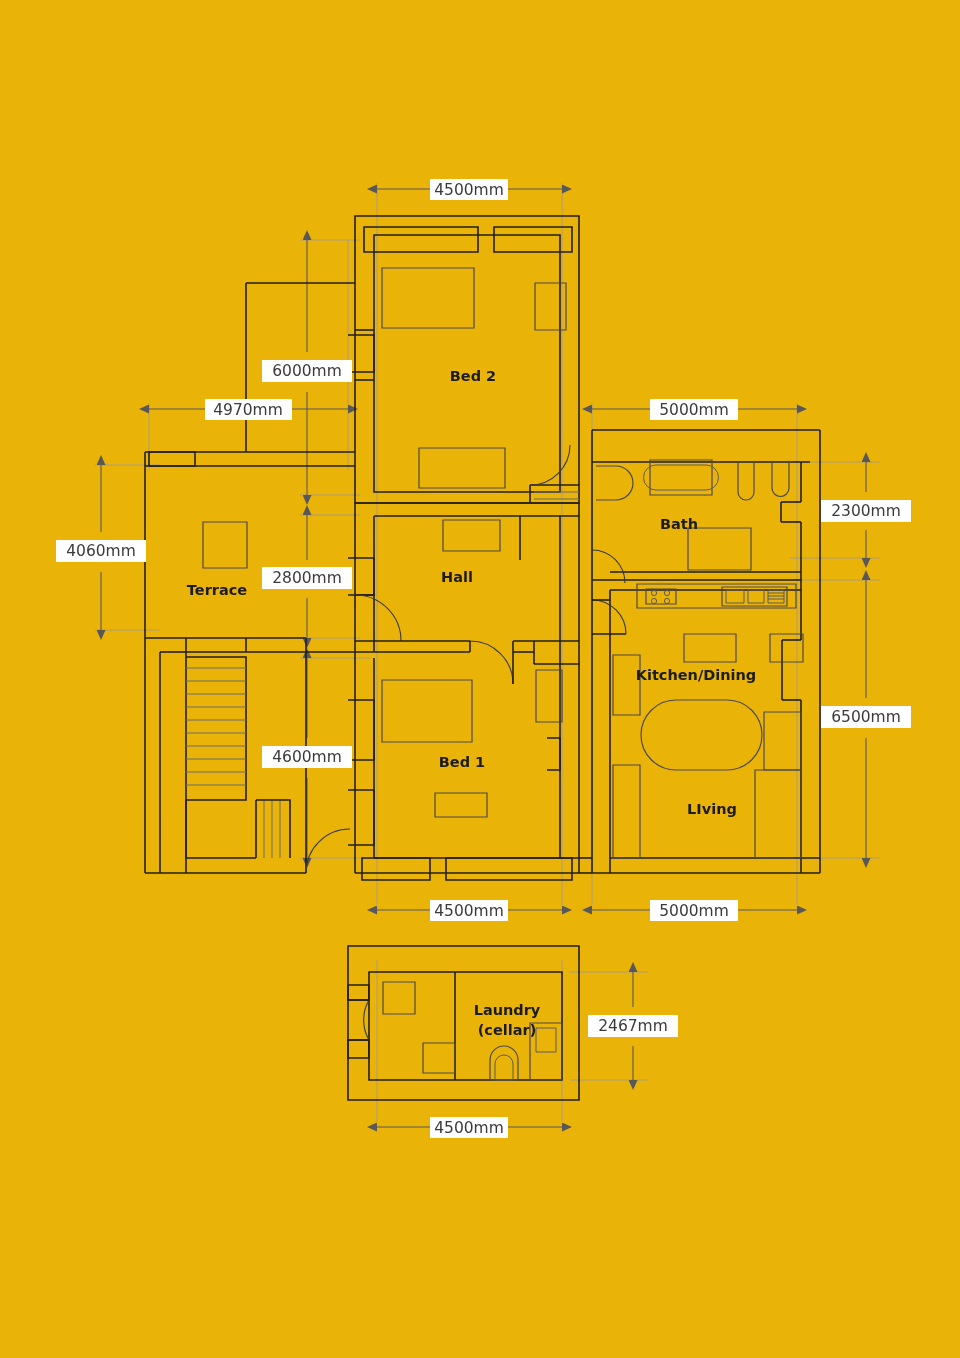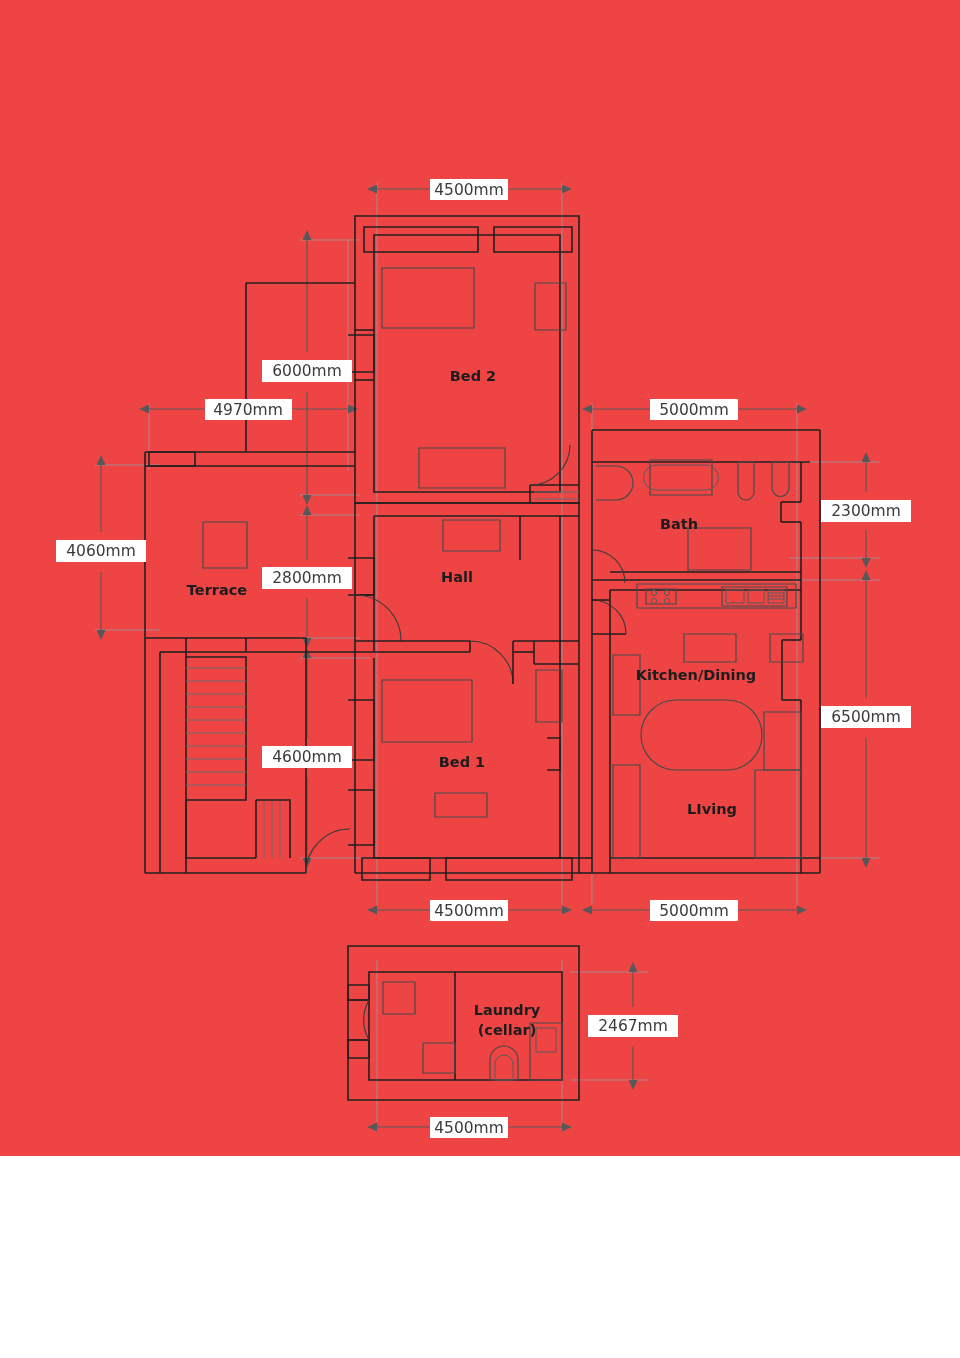--- a/index.html
+++ b/index.html
@@ -3,21 +3,21 @@
 <meta charset="utf-8">
 <title>Floor Plan</title>
 <style>
   html,body{margin:0;padding:0;background:#ffffff;}
   body{
     width:960px;height:1358px;
     font-family:"DejaVu Sans", sans-serif;
     color:#231f20;
     overflow:hidden;
   }
-  #plan-root{position:relative;width:960px;height:1156px;background:#ef4444;}
+  #plan-root{position:relative;width:960px;height:1358px;background:#eab308;}
   svg#floorplan{display:block;width:960px;height:1358px;}
 
   
   .wall{fill:none;stroke:#231f20;stroke-width:1.6;stroke-linejoin:miter;stroke-linecap:butt;}
   .fixture{fill:none;stroke:#4a4a4a;stroke-width:1.2;}
   .fixture-fine{fill:none;stroke:#5a5a5a;stroke-width:1.0;}
   .swing{fill:none;stroke:#3a3a3a;stroke-width:1.1;}
   .tread{fill:none;stroke:#6a6a6a;stroke-width:1.0;}
 
   

